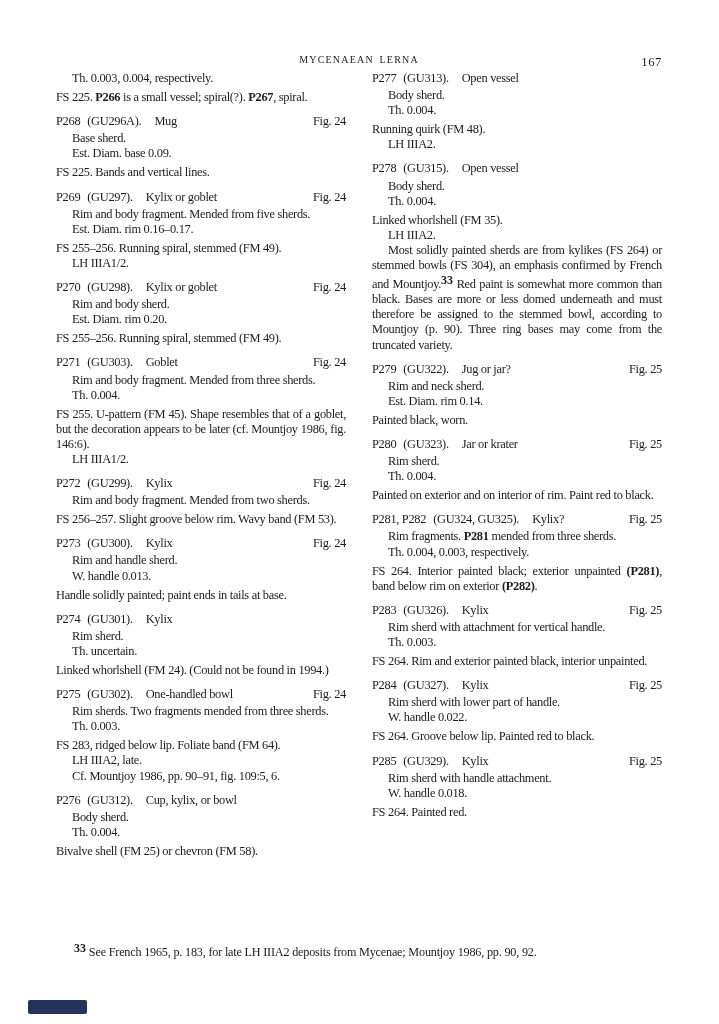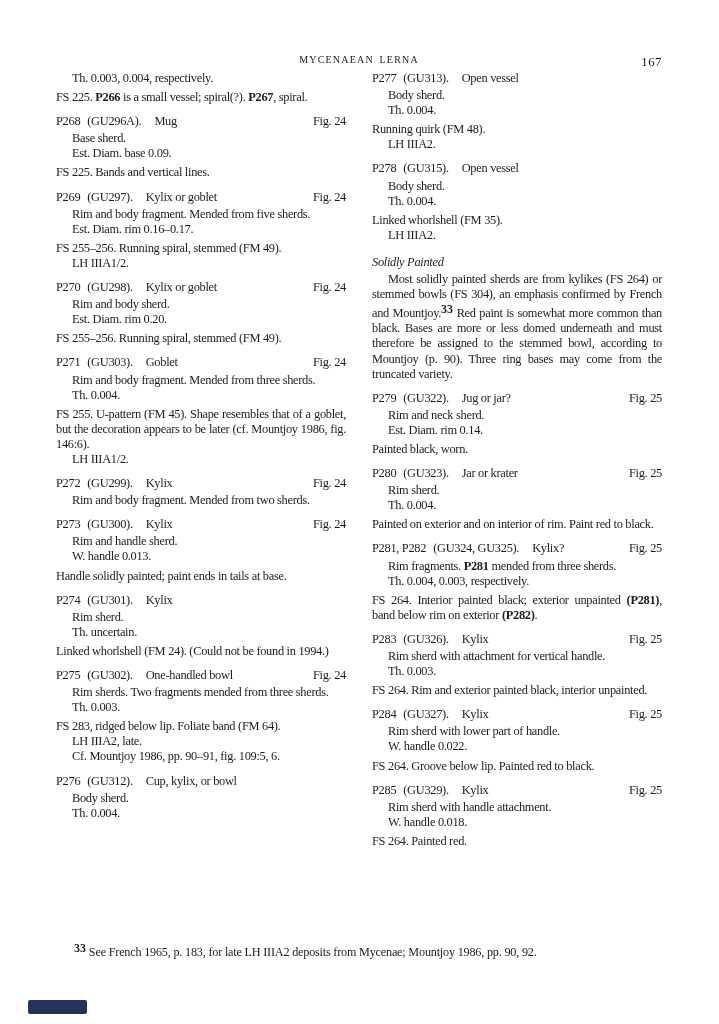--- a/index.html
+++ b/index.html
@@ -88,20 +88,21 @@
         <div class="ind">Th. 0.004.</div>
         <div class="fl">FS 255. U-pattern (FM 45). Shape resembles that of a goblet, but the decoration appears to be later (cf. Mountjoy 1986, fig. 146:6).</div>
         <div class="ind">LH IIIA1/2.</div>
         <div class="head">
           <span class="num">P272</span>
           <span class="gu">(GU299).</span>
           <span class="nm">Kylix</span>
           <span class="fig">Fig. 24</span>
         </div>
         <div class="ind">Rim and body fragment. Mended from two sherds.</div>
+        <div class="fl">FS 256–257. Slight groove below rim. Wavy band (FM 53).</div>
         <div class="head">
           <span class="num">P273</span>
           <span class="gu">(GU300).</span>
           <span class="nm">Kylix</span>
           <span class="fig">Fig. 24</span>
         </div>
         <div class="ind">Rim and handle sherd.</div>
         <div class="ind">W. handle 0.013.</div>
         <div class="fl">Handle solidly painted; paint ends in tails at base.</div>
         <div class="head">
@@ -123,41 +124,41 @@
         <div class="fl">FS 283, ridged below lip. Foliate band (FM 64).</div>
         <div class="ind">LH IIIA2, late.</div>
         <div class="ind">Cf. Mountjoy 1986, pp. 90–91, fig. 109:5, 6.</div>
         <div class="head">
           <span class="num">P276</span>
           <span class="gu">(GU312).</span>
           <span class="nm">Cup, kylix, or bowl</span>
         </div>
         <div class="ind">Body sherd.</div>
         <div class="ind">Th. 0.004.</div>
+        <div class="fl">Bivalve shell (FM 25) or chevron (FM 58).</div>
       </div>
     <div class="col">
         <div class="head">
           <span class="num">P277</span>
           <span class="gu">(GU313).</span>
           <span class="nm">Open vessel</span>
         </div>
         <div class="ind">Body sherd.</div>
         <div class="ind">Th. 0.004.</div>
         <div class="fl">Running quirk (FM 48).</div>
         <div class="ind">LH IIIA2.</div>
         <div class="head">
           <span class="num">P278</span>
           <span class="gu">(GU315).</span>
           <span class="nm">Open vessel</span>
         </div>
         <div class="ind">Body sherd.</div>
         <div class="ind">Th. 0.004.</div>
         <div class="fl">Linked whorlshell (FM 35).</div>
         <div class="ind">LH IIIA2.</div>
-        <div class="sec">Solidly Painted</div>
         <div class="par">Most solidly painted sherds are from kylikes (FS 264) or stemmed bowls (FS 304), an emphasis confirmed by French and Mountjoy.<span class="sup">33</span> Red paint is somewhat more common than black. Bases are more or less domed underneath and must therefore be assigned to the stemmed bowl, according to Mountjoy (p. 90). Three ring bases may come from the truncated variety.</div>
         <div class="head">
           <span class="num">P279</span>
           <span class="gu">(GU322).</span>
           <span class="nm">Jug or jar?</span>
           <span class="fig">Fig. 25</span>
         </div>
         <div class="ind">Rim and neck sherd.</div>
         <div class="ind">Est. Diam. rim 0.14.</div>
         <div class="fl">Painted black, worn.</div>

